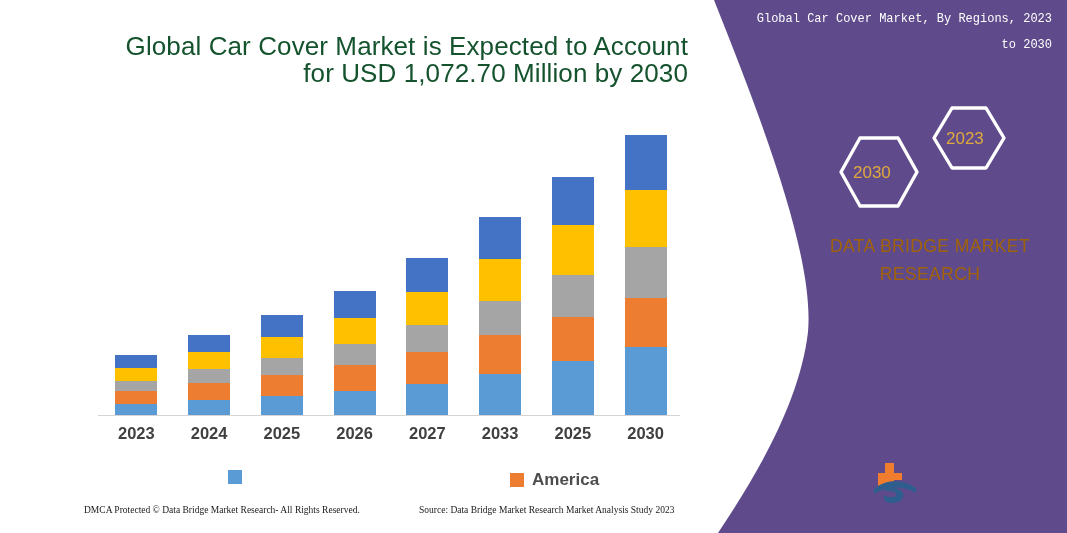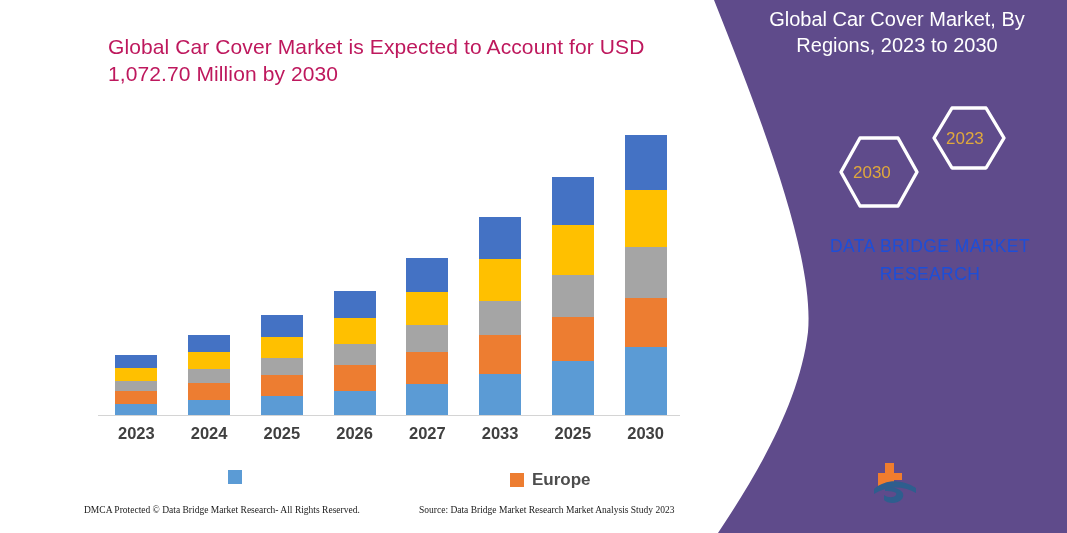--- a/index.html
+++ b/index.html
@@ -10,21 +10,21 @@
   }
   #stage{position:relative;width:1067px;height:533px;background:#fff;}
 
   
   #purple-panel{position:absolute;left:0;top:0;width:1067px;height:533px;}
   #purple-panel svg{display:block;}
 
   
   #chart-title{
     position:absolute;left:108px;top:33px;width:580px;
-    text-align:left;color:#be185d;font-size:21px;line-height:27px;
+    text-align:right;color:#14532d;font-size:26px;line-height:27px;
     font-family:"Liberation Sans", sans-serif;letter-spacing:.1px;
   }
 
   
   #chart{position:absolute;left:0;top:0;width:700px;height:470px;}
   #axis-line{position:absolute;left:98px;top:415px;width:582px;height:1px;background:#D4D4D4;}
   .seg{position:absolute;left:0;width:42px;}
   #plot{position:absolute;left:98px;top:110px;width:582px;height:305px;}
   .bar-col{position:absolute;width:42px;height:305px;}
   .xlabel{
@@ -47,31 +47,31 @@
   .foot-text{
     position:absolute;top:0;font-size:9.5px;color:#1a1a1a;
     font-family:"Liberation Serif", serif;white-space:nowrap;
   }
   #foot-dmca{left:84px;}
   #foot-source{left:400px;margin-left:19px;}
 
   
   #panel-title{
     position:absolute;left:742px;top:6px;width:310px;
-    color:#ffffff;font-size:20px;line-height:26px;text-align:center;
-    font-family:Liberation Sans, sans-serif;
+    color:#ffffff;font-size:12px;line-height:26px;text-align:right;
+    font-family:Liberation Mono, monospace;
   }
   #hexes{position:absolute;left:828px;top:96px;width:180px;height:120px;}
   .hex-num{
     position:absolute;color:#E0A83C;font-size:17px;
     font-family:"Liberation Sans", sans-serif;white-space:nowrap;
   }
   #brand-name{
     position:absolute;left:800px;top:232px;width:260px;text-align:center;
-    color:#1d4ed8;font-size:17.5px;line-height:28px;letter-spacing:.4px;
+    color:#a16207;font-size:17.5px;line-height:28px;letter-spacing:.4px;
     font-family:"Liberation Sans", sans-serif;
   }
   
   #logo{position:absolute;left:872px;top:455px;width:190px;height:55px;}
   #logo-mark{position:absolute;left:0;top:2px;width:52px;height:48px;}
   #logo-text{position:absolute;left:56px;top:6px;width:134px;}
   #logo-top{
     color:#6E6A99;font-size:17px;letter-spacing:1.2px;line-height:19px;
     font-family:"Liberation Serif", serif;white-space:nowrap;
   }
@@ -167,21 +167,21 @@
         <div class="xlabel" style="left: 600.625px;">2030</div>
       </div>
   </div>
 
   <div id="legend">
       <div class="legend-item" style="left: 130px; top: 0px;">
         <span class="legend-swatch" style="background: rgb(91, 155, 213);"></span>
       </div>
       <div class="legend-item" style="left: 412px; top: 0px;">
         <span class="legend-swatch" style="background: rgb(237, 125, 49);"></span>
-        <span class="legend-label">Europe</span>
+        <span class="legend-label">America</span>
       </div>
     </div>
 
   <div id="footer">
     <div class="foot-text" id="foot-dmca">DMCA Protected © Data Bridge Market Research- All Rights Reserved.</div>
     <div class="foot-text" id="foot-source">Source: Data Bridge Market Research  Market Analysis Study 2023</div>
   </div>
 
   <div id="panel-title">Global Car Cover Market, By Regions, 2023 to 2030</div>
 

